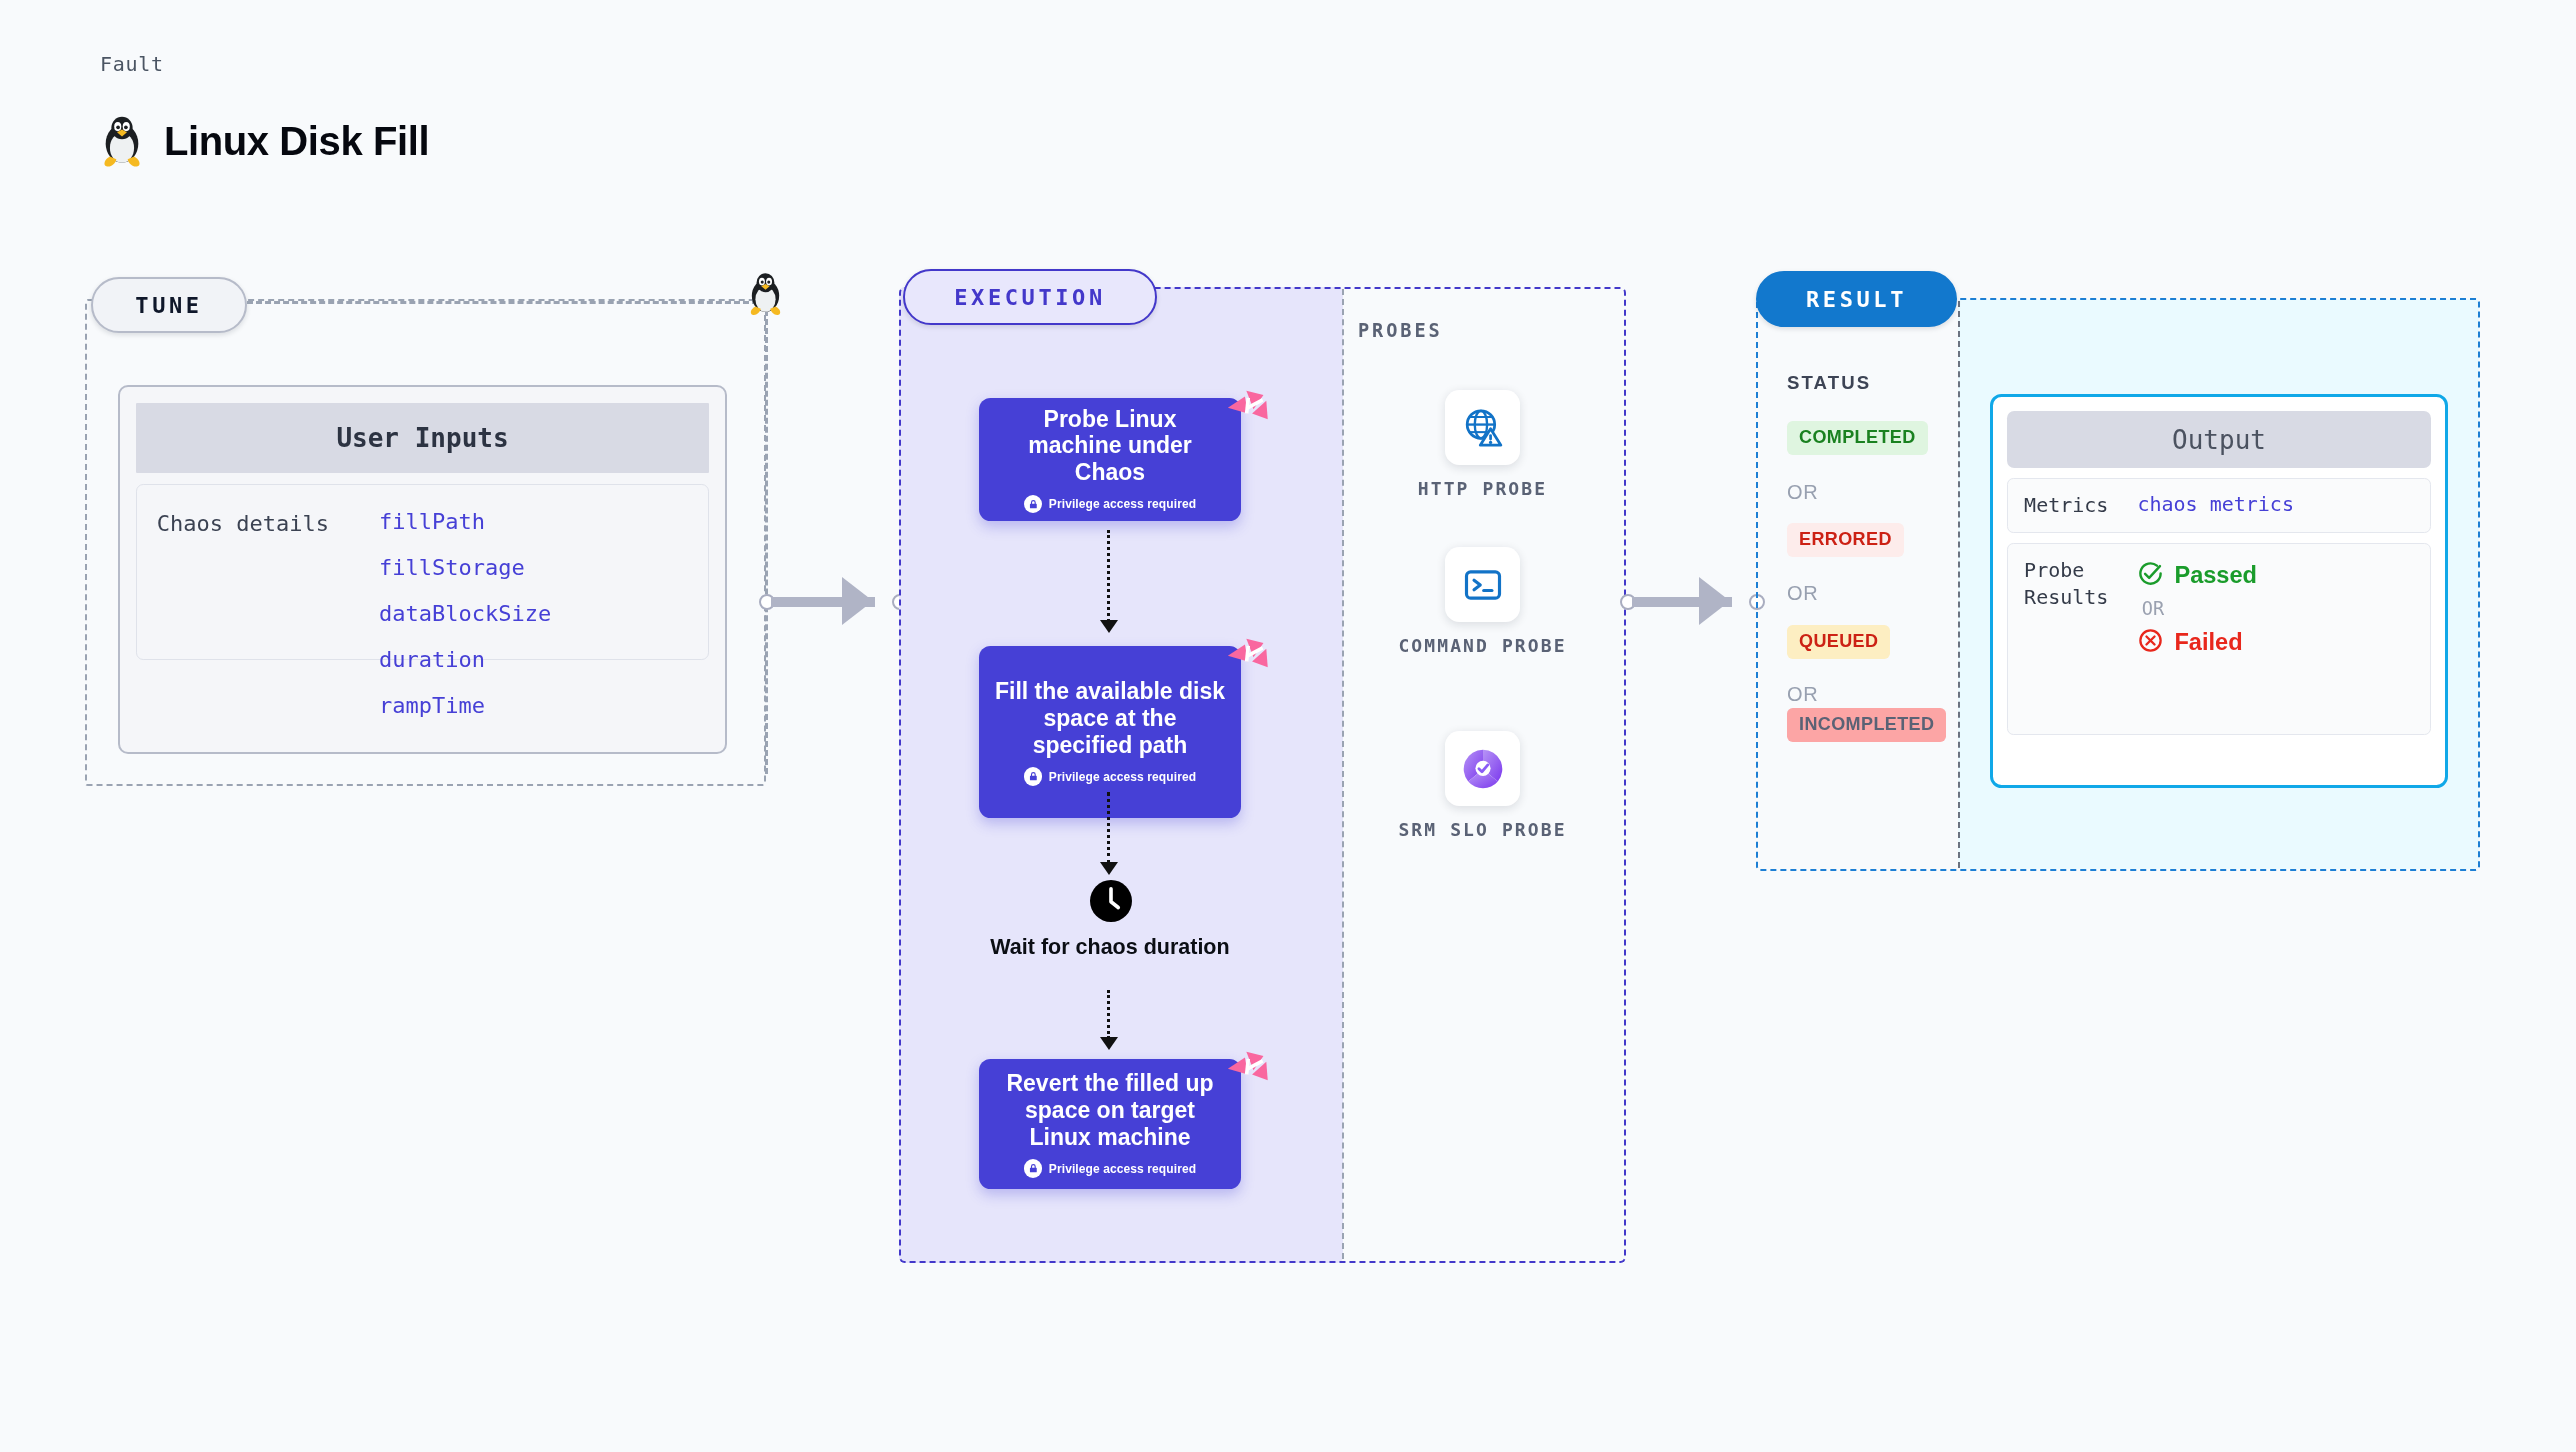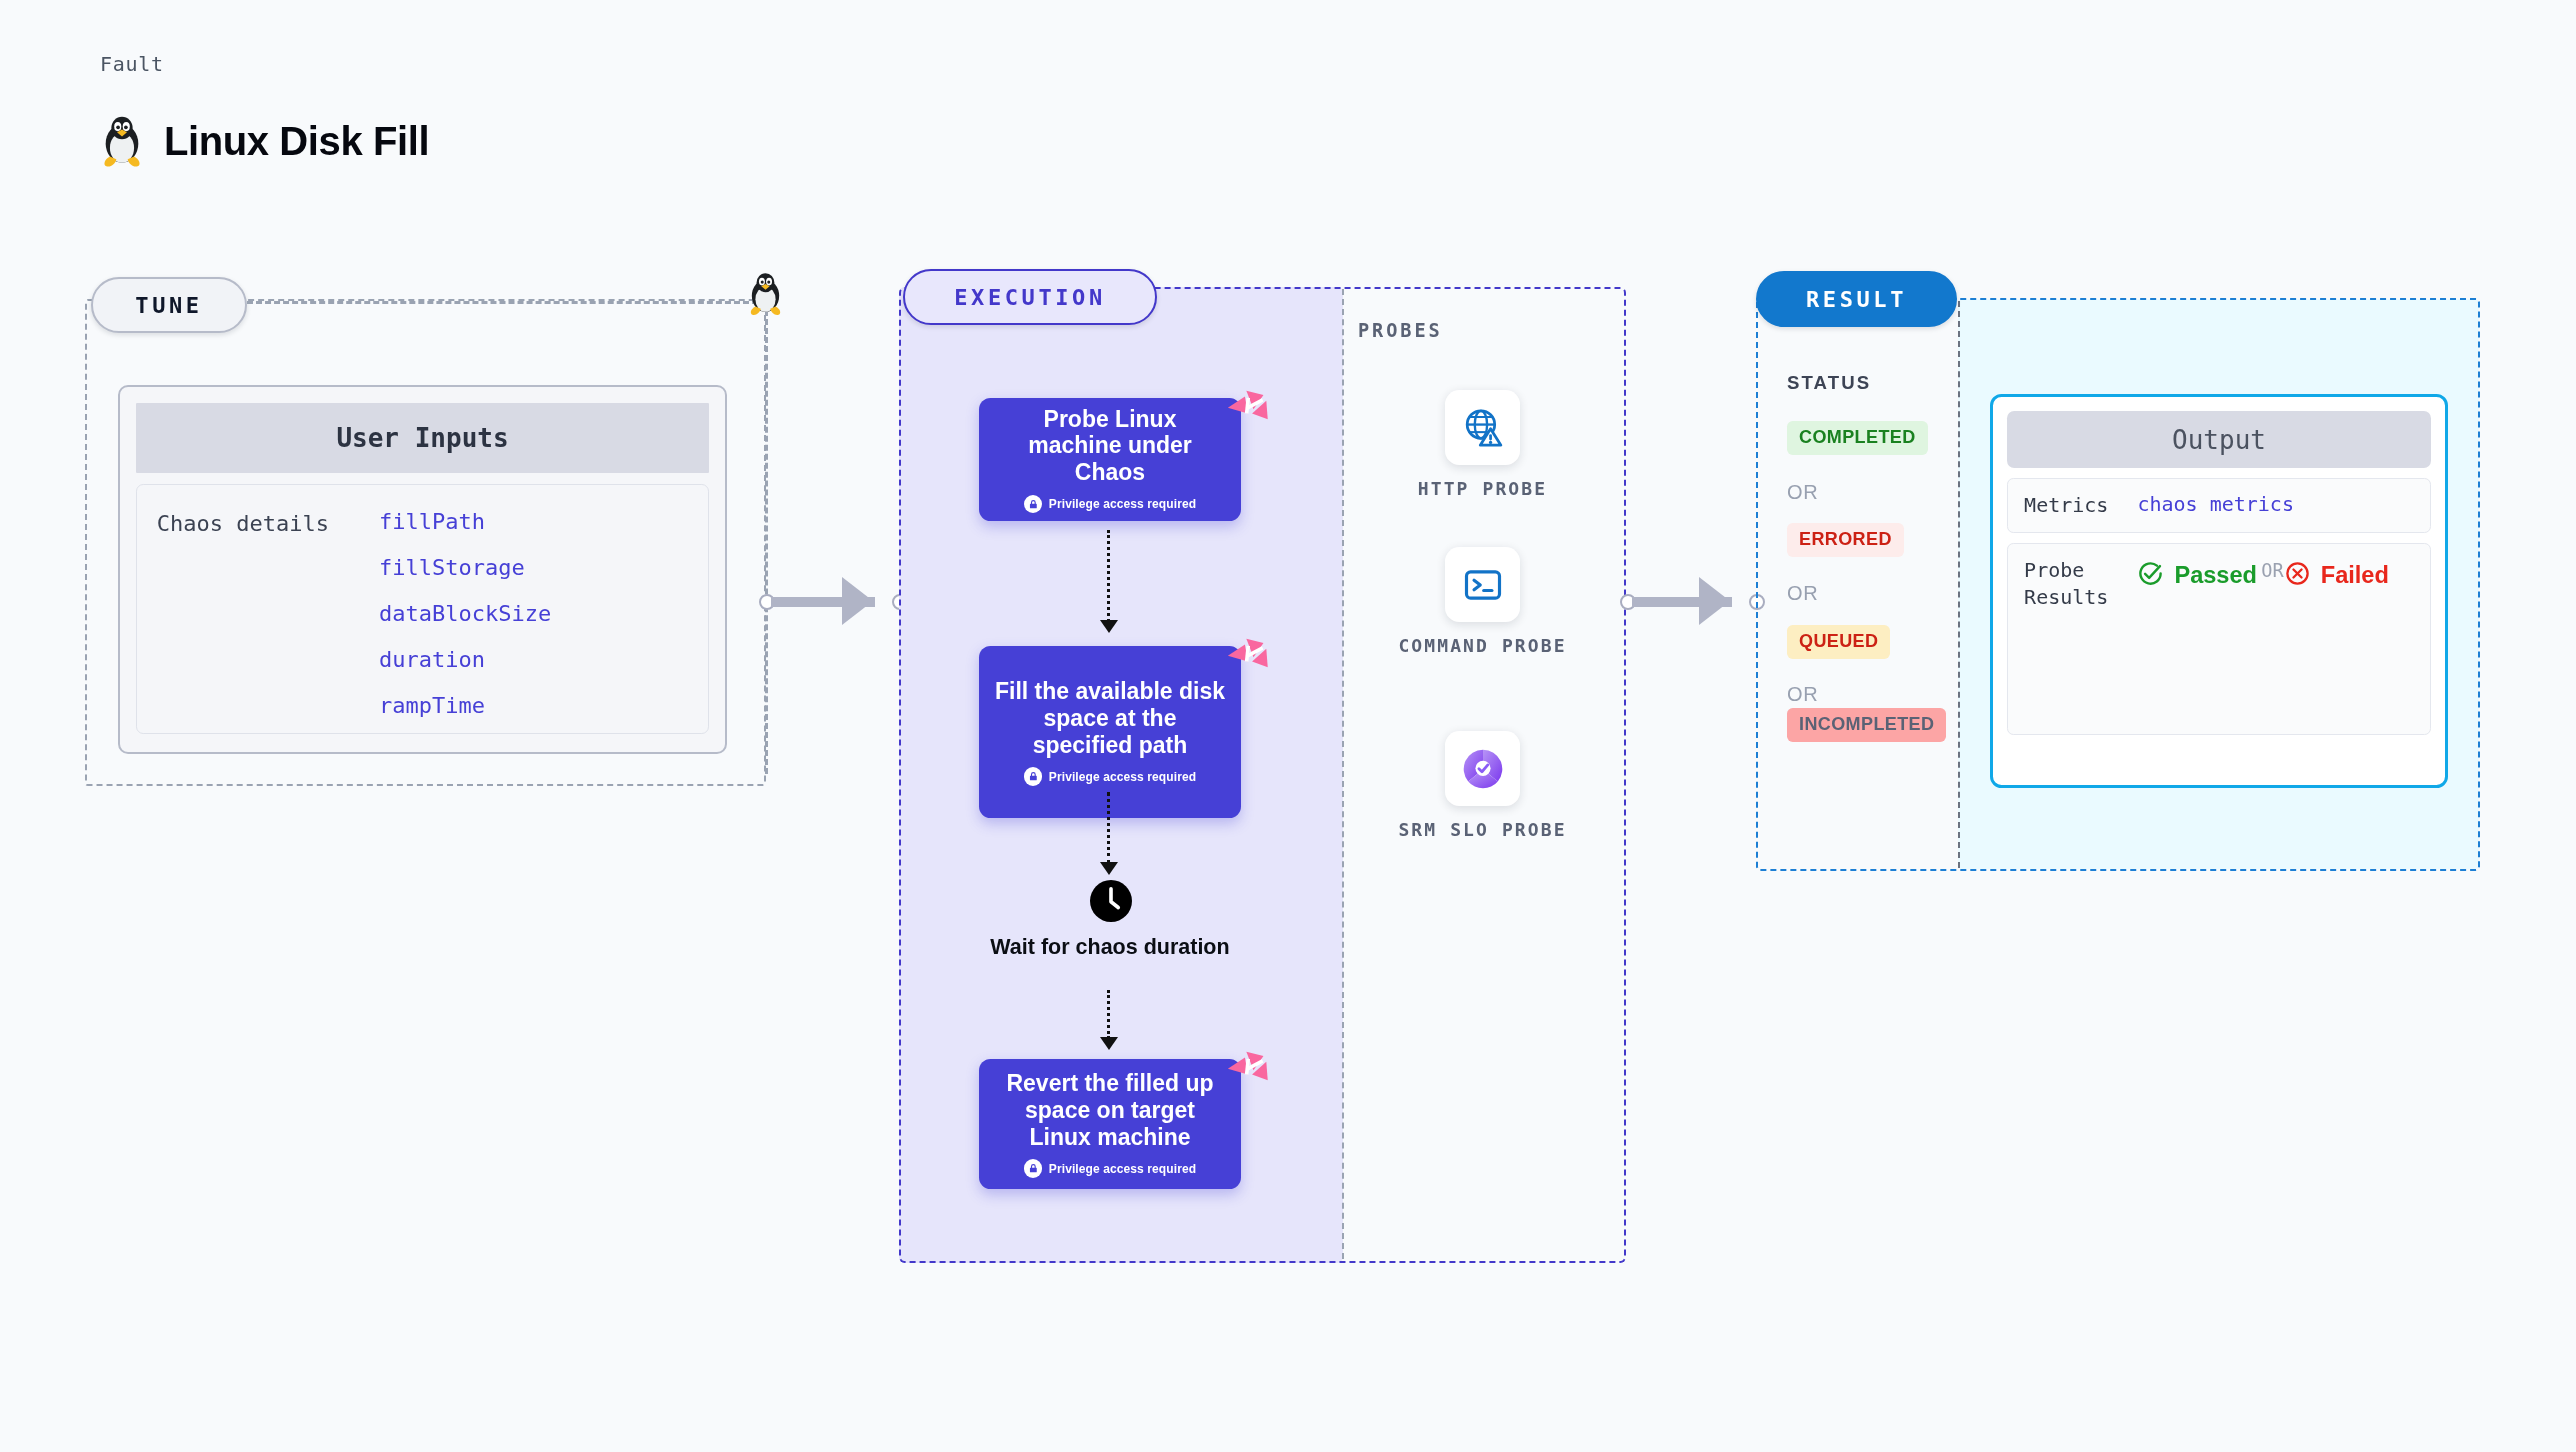--- a/index.html
+++ b/index.html
@@ -98,21 +98,21 @@
     background:#f5f6f9; border:2.1px solid #b6bbc9; border-radius:10px;
     box-sizing:border-box; padding:15.8px;
   }
   #user-inputs-header{
     height:70px; background:#d8dae4; border-radius:1px;
     display:flex;align-items:center;justify-content:center;
     font-family:"DejaVu Sans Mono","Liberation Mono",monospace;
     font-size:26px; color:#2c3342; font-weight:bold;
   }
   #user-inputs-body{
-    margin-top:11.5px; height:250px; box-sizing:border-box;
+    margin-top:11.5px; height:176px; box-sizing:border-box;
     background:#f5f6f9; border:1.4px solid #dfe2ea; border-radius:7.2px;
     padding:24px 20px; display:flex; gap:50px;
     font-family:"DejaVu Sans Mono","Liberation Mono",monospace;
   }
   #chaos-details-label{font-size:22px;color:#3b4252;white-space:nowrap;padding-top:1.4px;}
   #chaos-params{display:flex;flex-direction:column;gap:21px;}
   .param{font-size:22px;color:#4640d6;}
 
   
   .exec-card{
@@ -202,21 +202,21 @@
   }
   .out-row{
     margin-top:10px; box-sizing:border-box;
     background:#fafbfc;border:1.4px solid #e4e7ee;border-radius:6.4px;
     padding:13px 15.8px; display:flex; gap:29px;
     font-family:"DejaVu Sans Mono","Liberation Mono",monospace;
   }
   .out-key{font-size:20px;color:#343b49;white-space:pre-line;line-height:1.35;}
   .out-val-link{font-size:20px;color:#4640d6;}
   #probe-results-row{height:192px;align-items:flex-start;}
-  .pr-col{display:flex;flex-direction:row;gap:0;padding-top:2.9px;}
+  .pr-col{display:flex;flex-direction:column;gap:8px;padding-top:2.9px;}
   .pr-line{display:flex;align-items:center;gap:10px;}
   .pr-pass{font-family:"Liberation Sans",sans-serif;font-size:23.6px;font-weight:bold;color:#1a9c2b;}
   .pr-fail{font-family:"Liberation Sans",sans-serif;font-size:23.6px;font-weight:bold;color:#e8271c;}
   .pr-or{font-family:"DejaVu Sans Mono","Liberation Mono",monospace;font-size:18.6px;color:#9aa1b0;padding-left:4.3px;}
 
   
   .conn-dot{
     position:absolute;width:15.8px;height:15.8px;border-radius:50%;
     background:#fff;border:2.9px solid #a9adc0;box-sizing:border-box;
   }

